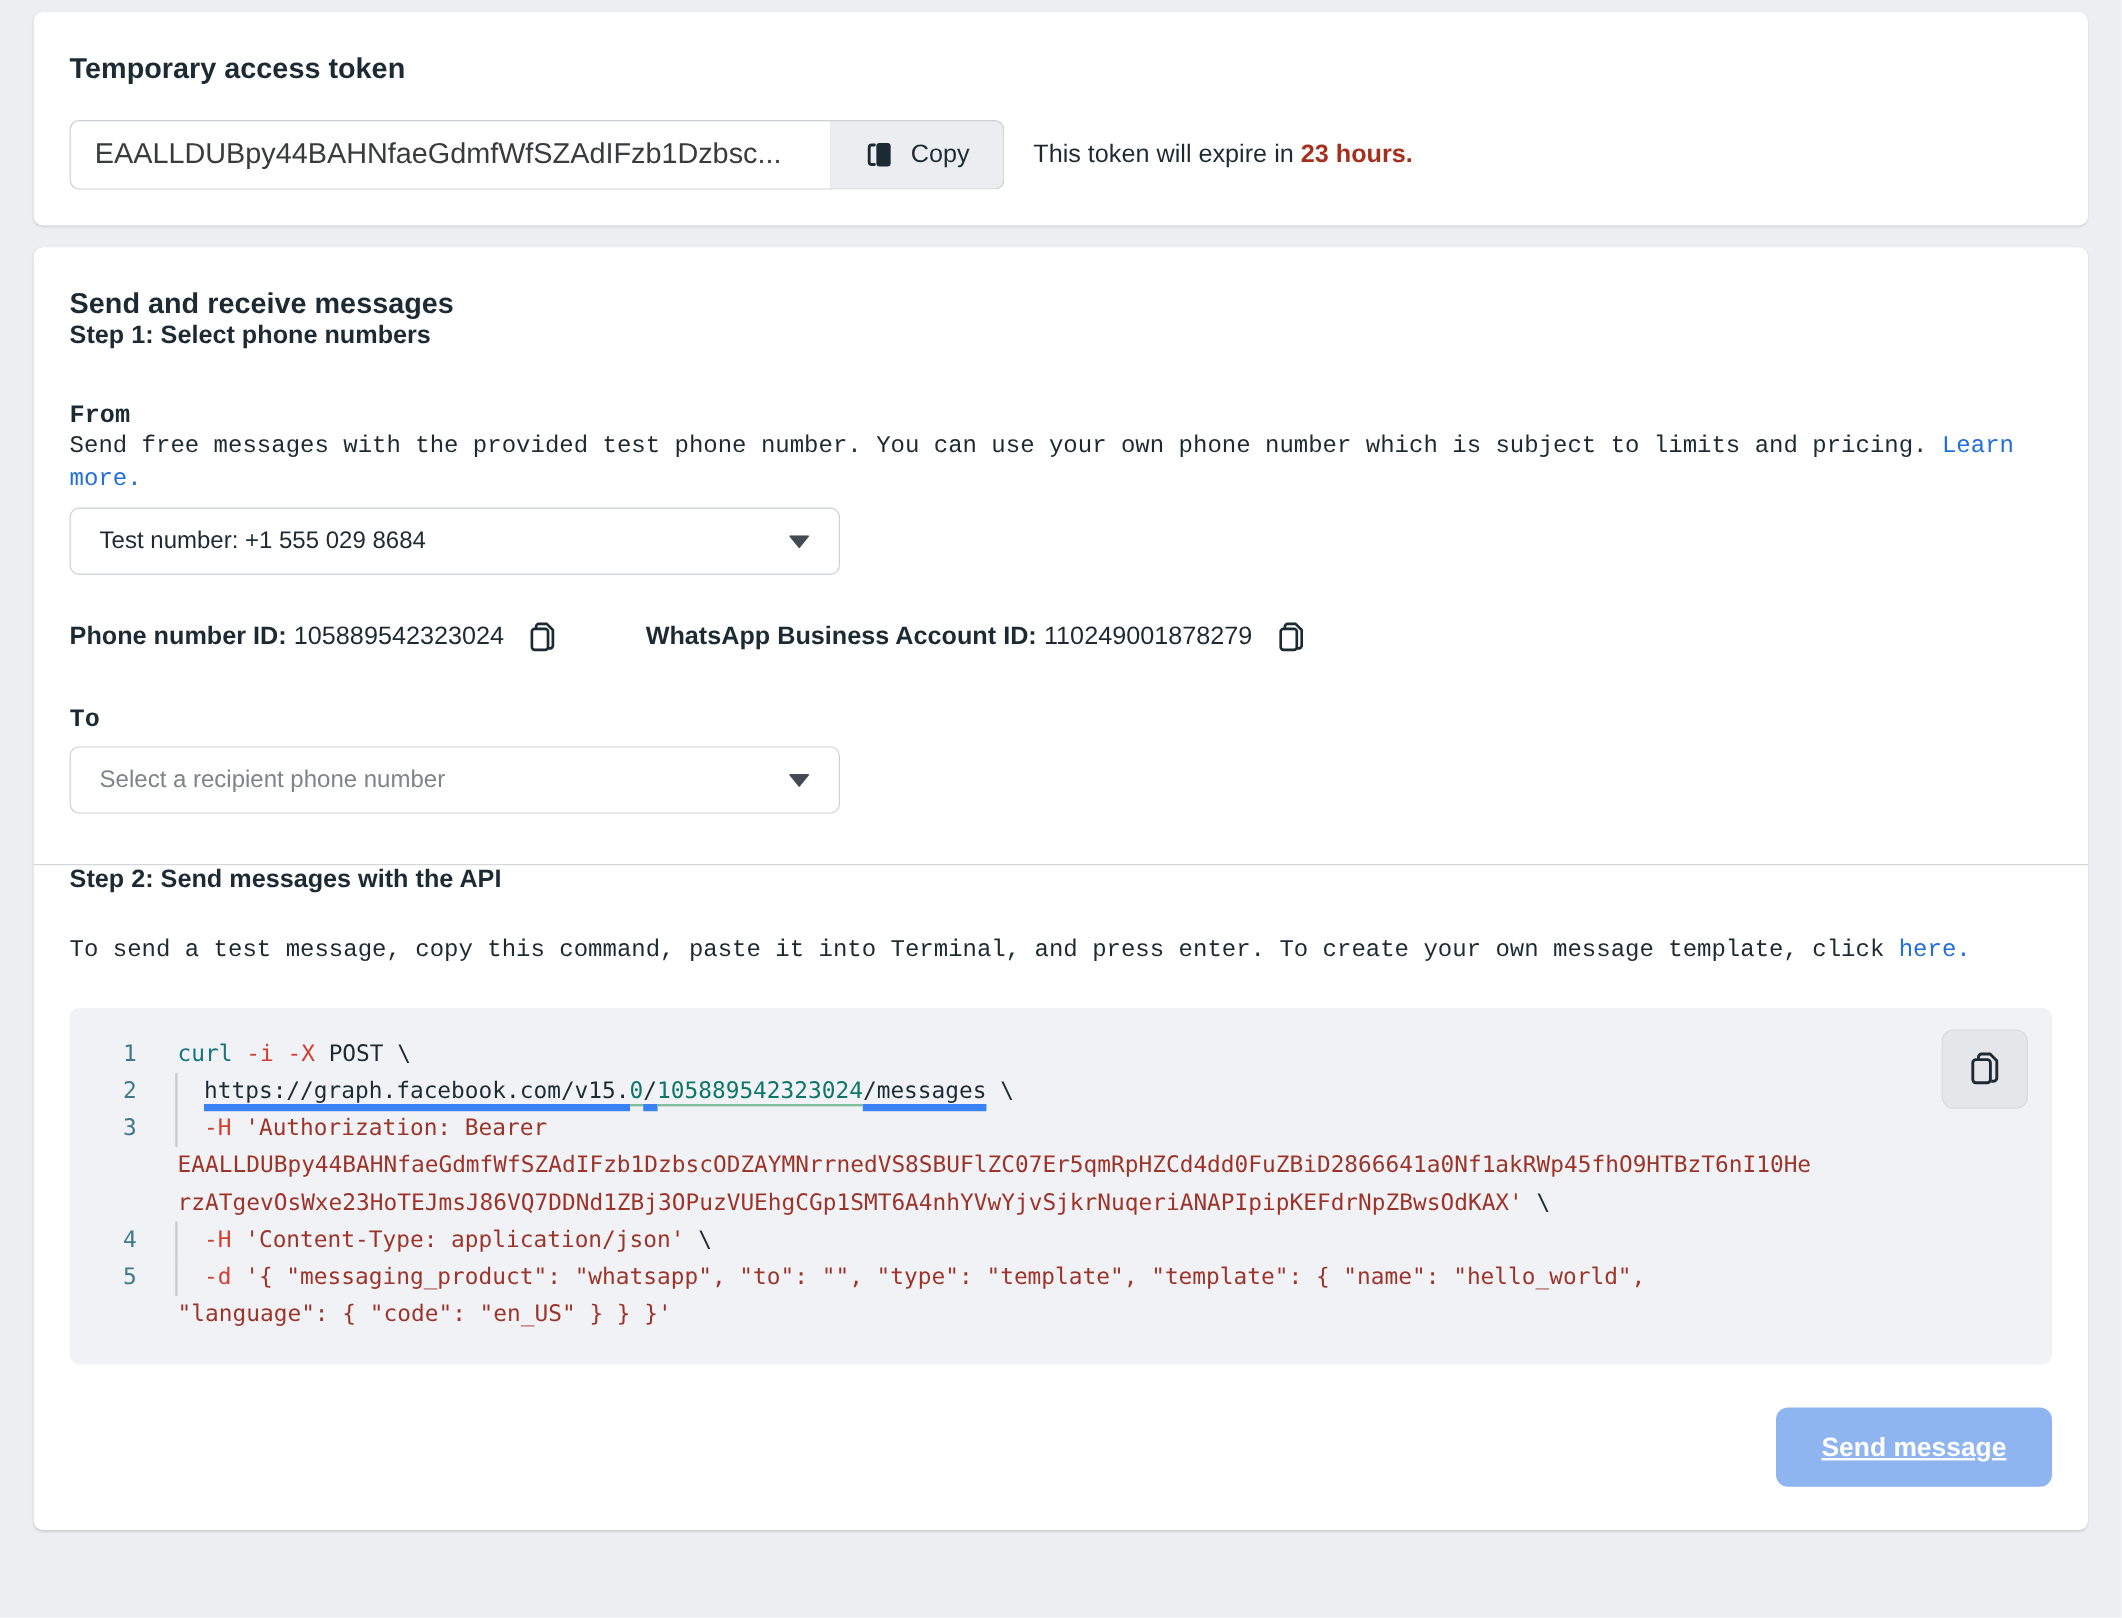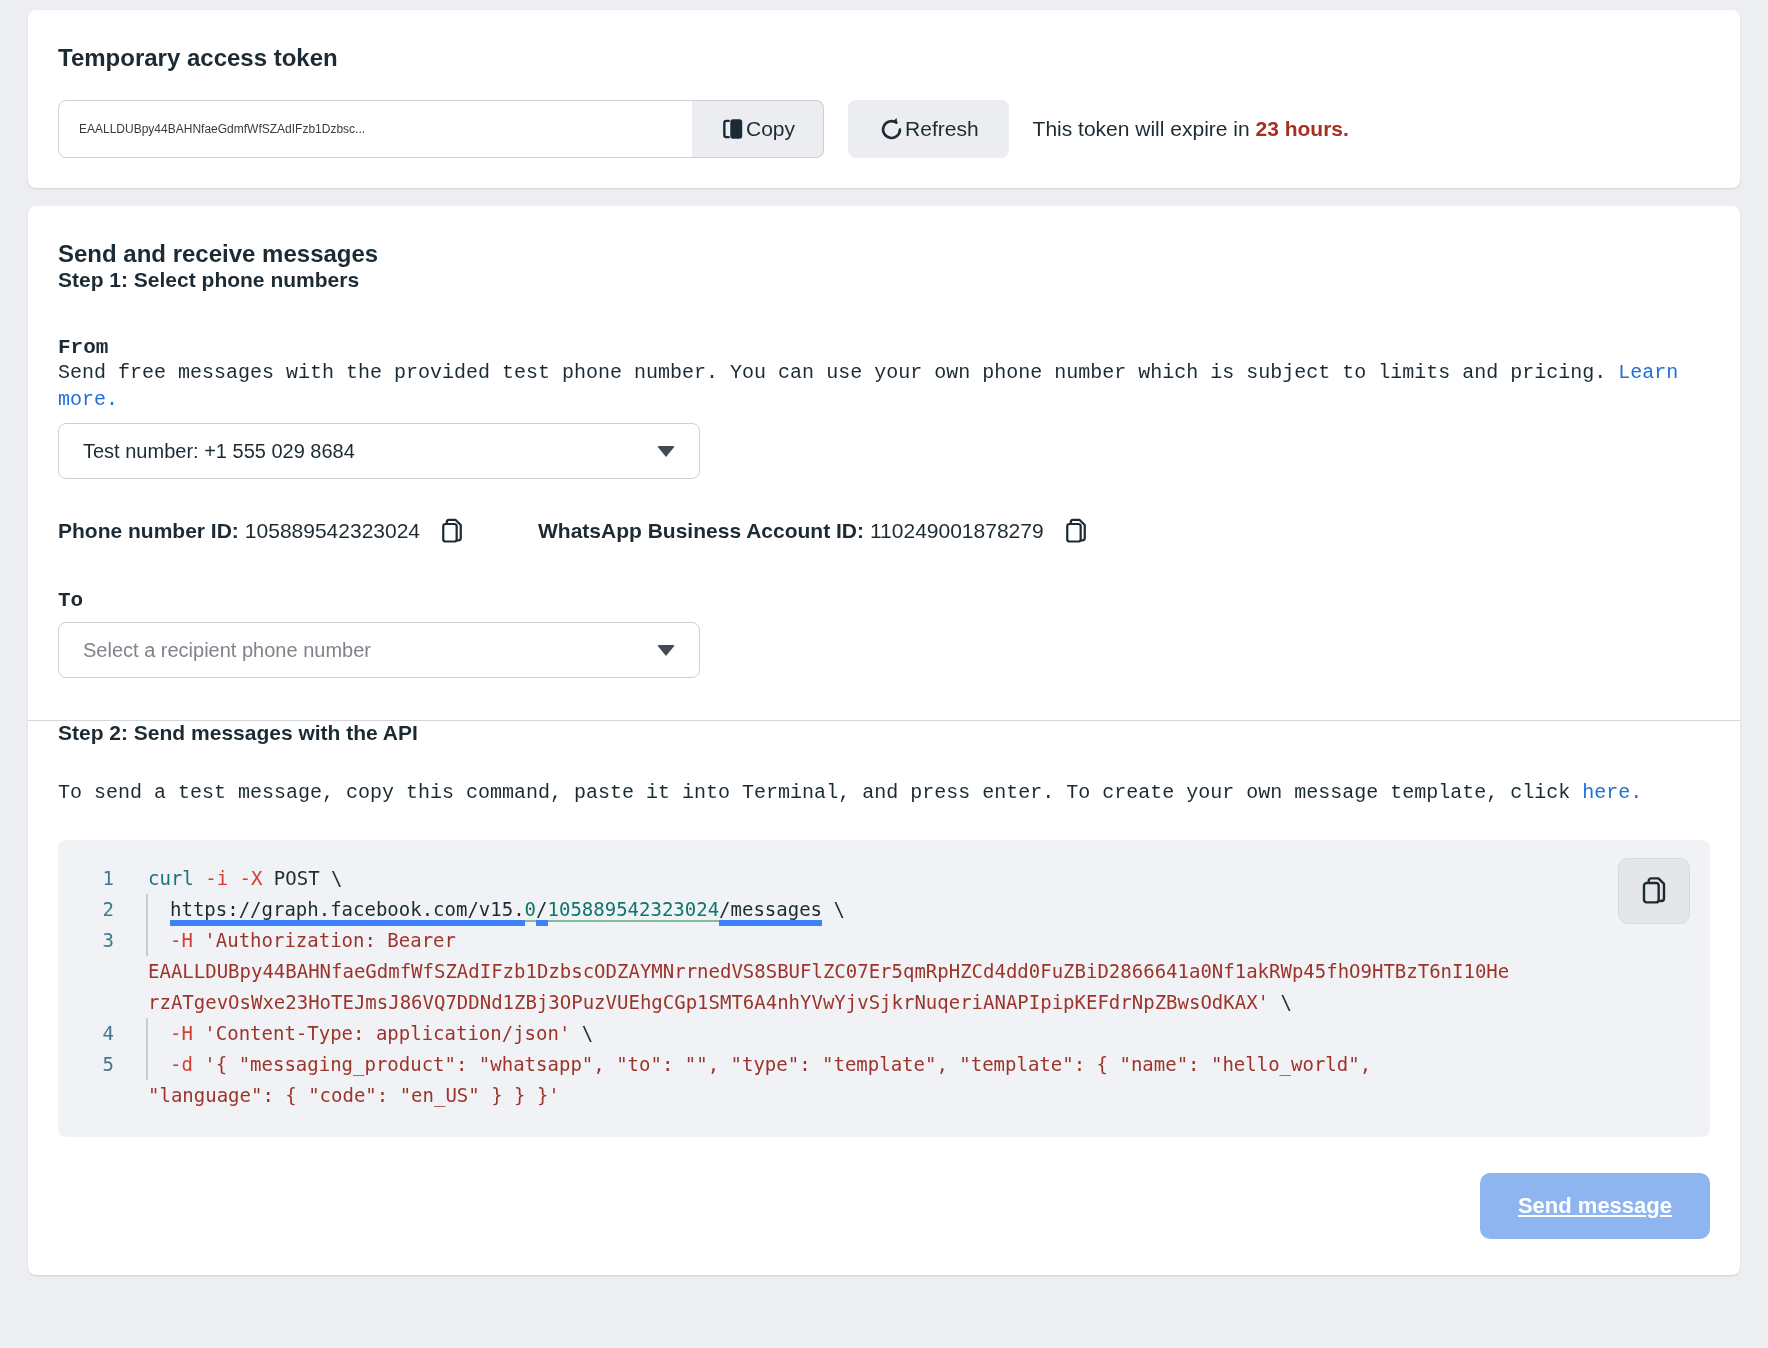--- a/index.html
+++ b/index.html
@@ -28,26 +28,26 @@
   a.link { color:var(--link_blue,#216fdb); text-decoration:none; cursor:pointer; }
 
   
   .token-row { display:flex; align-items:center; margin-top:28px; }
   .token-group { display:flex; align-items:stretch; }
   input.token-input {
     width:635px; height:58px;
     border:1px solid #ccd0d5; border-right:1px solid #ccd0d5;
     border-radius:8px 0 0 8px;
     padding:0 20px;
-    font-size:12px; color:#3a3b3c;
+    font-size:24px; color:#3a3b3c;
     font-family:"Liberation Sans", sans-serif;
     background:#fff; outline:none;
     white-space:nowrap; overflow:hidden;
   }
-  .btn { display:flex; align-items:center; cursor:pointer; border:none; font-family:"Liberation Sans", sans-serif;text-align:center; }
+  .btn { display:flex; align-items:center; gap:13px; cursor:pointer; border:none; font-family:"Liberation Sans", sans-serif;text-align:center; }
   .btn-copy {
     height:58px; padding:0 28px; font-size:21px; color:#1c2b33;
     background:#ebedf0; border:1px solid #ccd0d5; border-left:none;
     border-radius:0 8px 8px 0; margin-left:-1px;
   }
   .btn-refresh {
     height:58px; padding:0 30px; font-size:21px; color:#1c2b33;
     background:#ebedf0; border-radius:8px; margin-left:24px;
   }
   .expire-text { margin-left:24px; font-size:21px; color:#1c2b33; }
@@ -130,29 +130,20 @@
           <span style="display:flex;">
             <svg width="26" height="26" viewBox="0 0 24 24" fill="none">
               <path d="M8 4.5 H6 a2 2 0 0 0 -2 2 v11 a2 2 0 0 0 2 2 h2" stroke="#1c2b33" stroke-width="2.2" stroke-linecap="round"></path>
               <rect x="9.5" y="3" width="11" height="18" rx="2.5" fill="#1c2b33"></rect>
             </svg>
           </span>
           <span>Copy</span>
         </button>
       </div>
 
-      <button class="btn btn-refresh">
-        <span style="display:flex;">
-          <svg width="27" height="27" viewBox="0 0 24 24" fill="none">
-            <path d="M19.5 12 a7.5 7.5 0 1 1 -3.2 -6.1" stroke="#1c2b33" stroke-width="2.3" stroke-linecap="round" fill="none"></path>
-            <path d="M16.5 1.8 L17 6.3 L12.6 5.6 Z" fill="#1c2b33"></path>
-          </svg>
-        </span>
-        <span>Refresh</span>
-      </button>
 
       <div class="expire-text">
         <span>This token will expire in </span><b>23 hours.</b>
       </div>
     </div>
   </section>
 
   <section class="card">
     <h2 class="card-title">Send and receive messages</h2>
 

